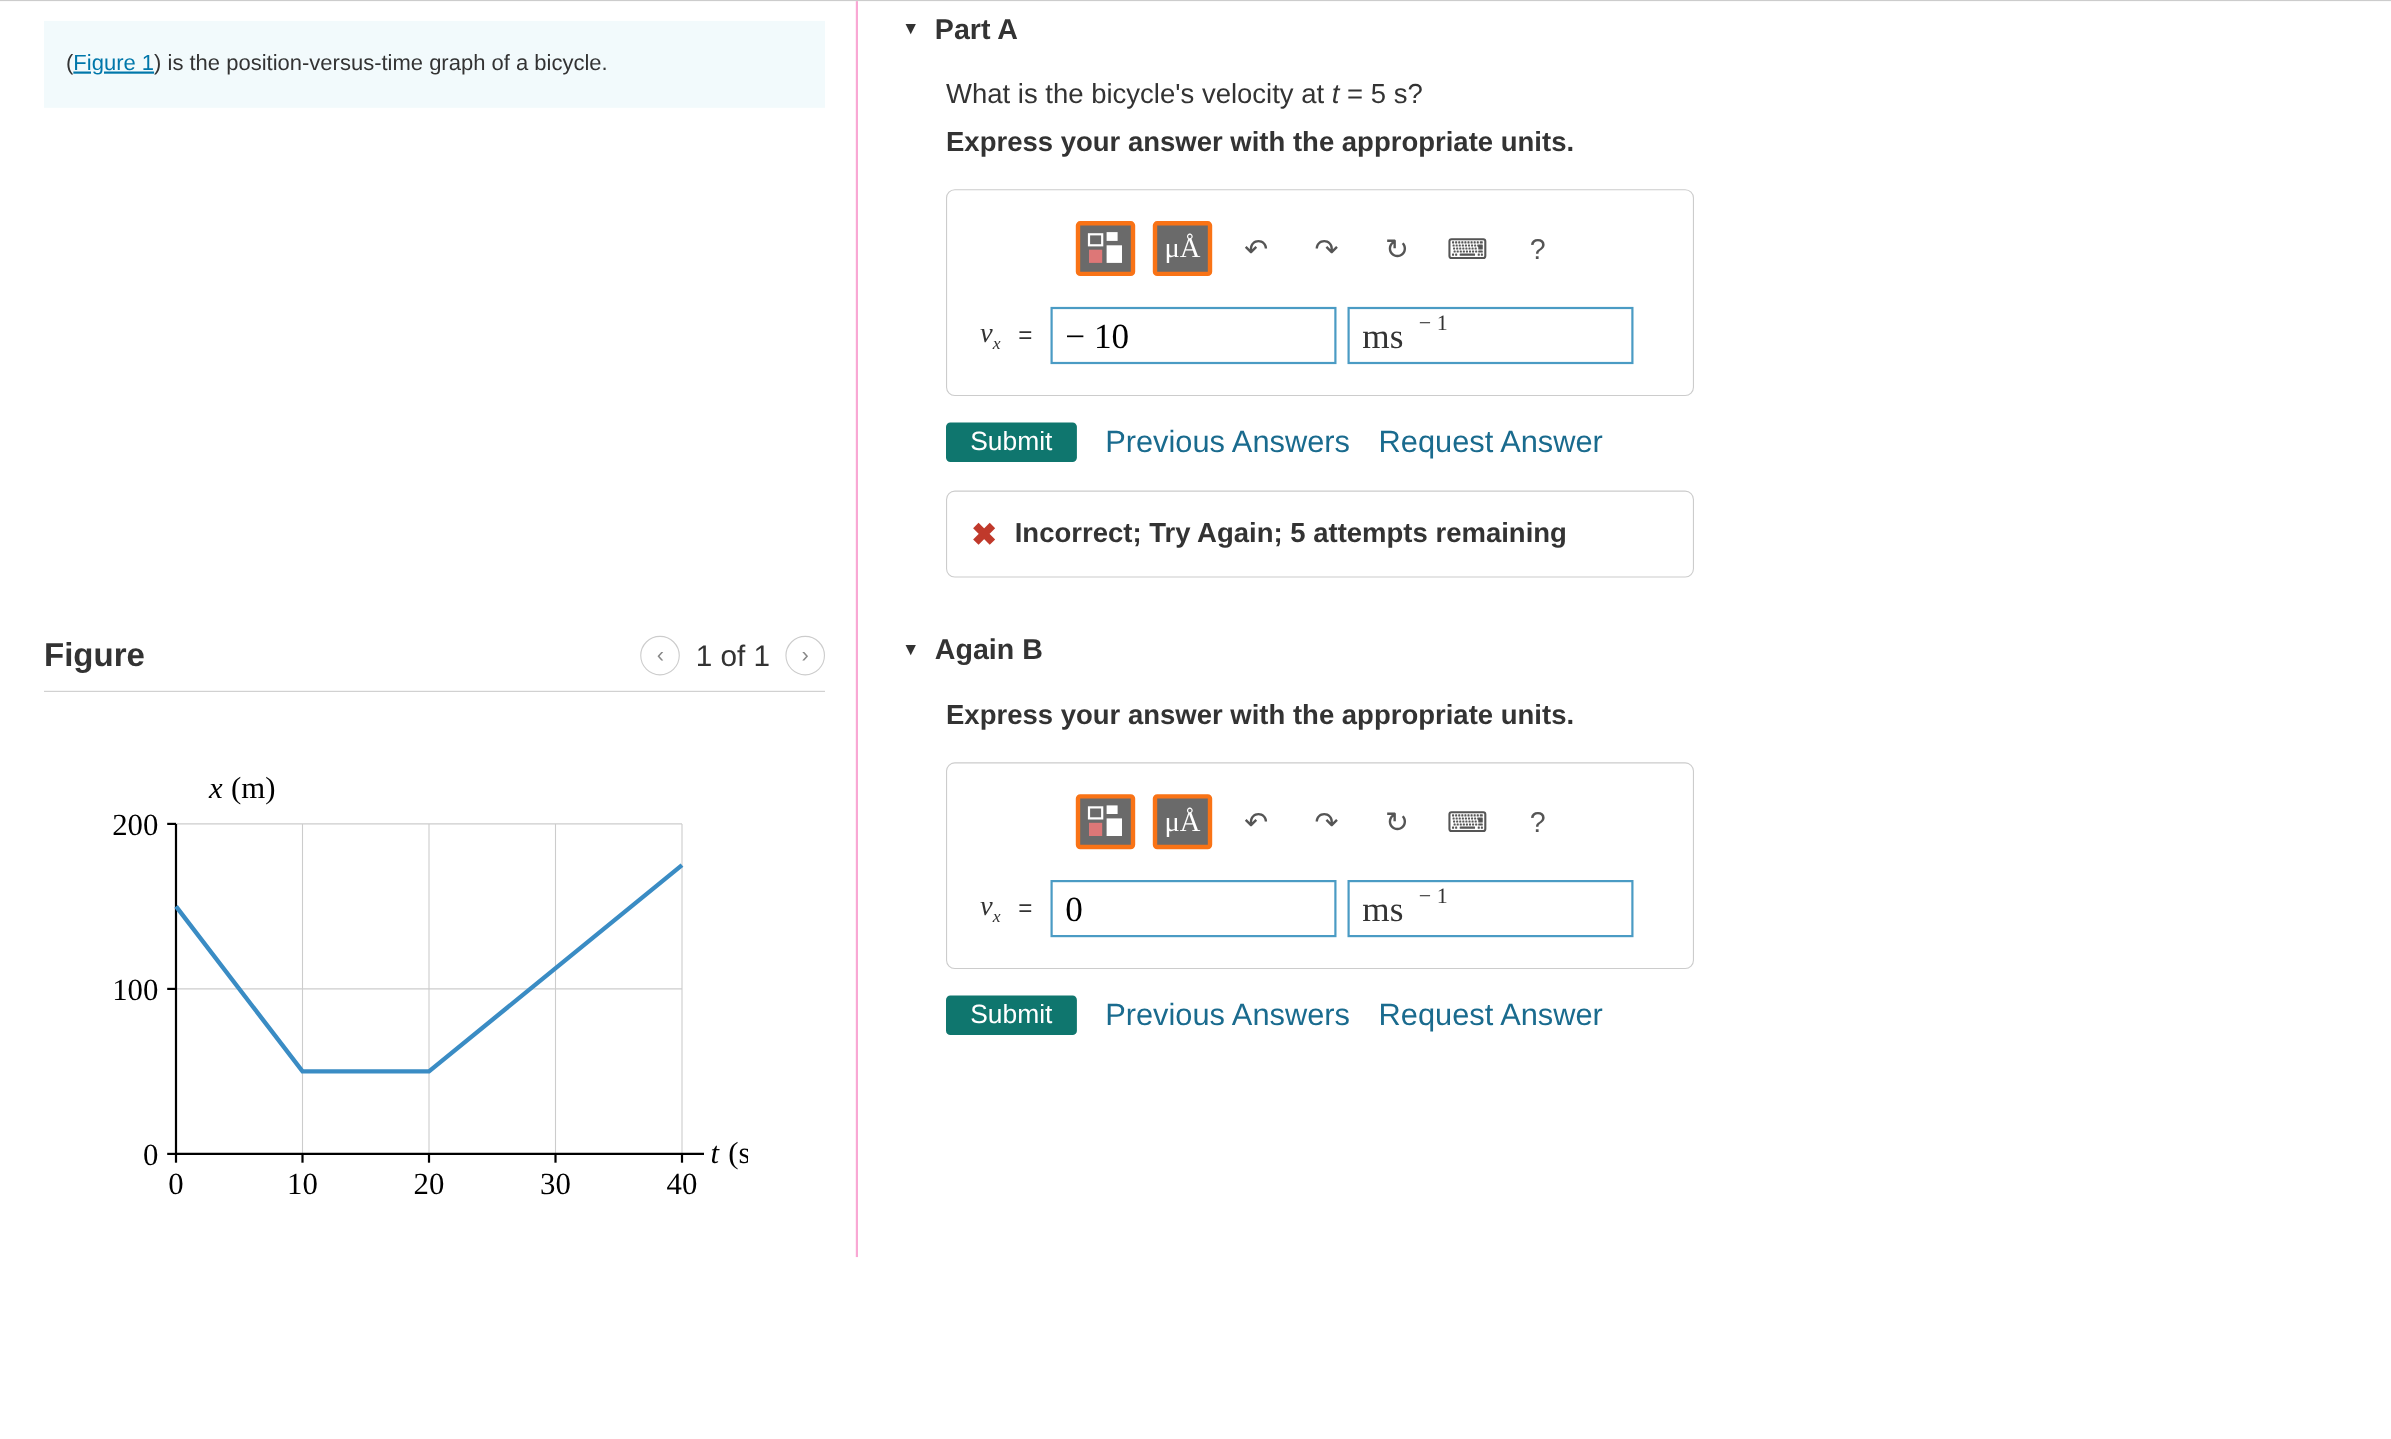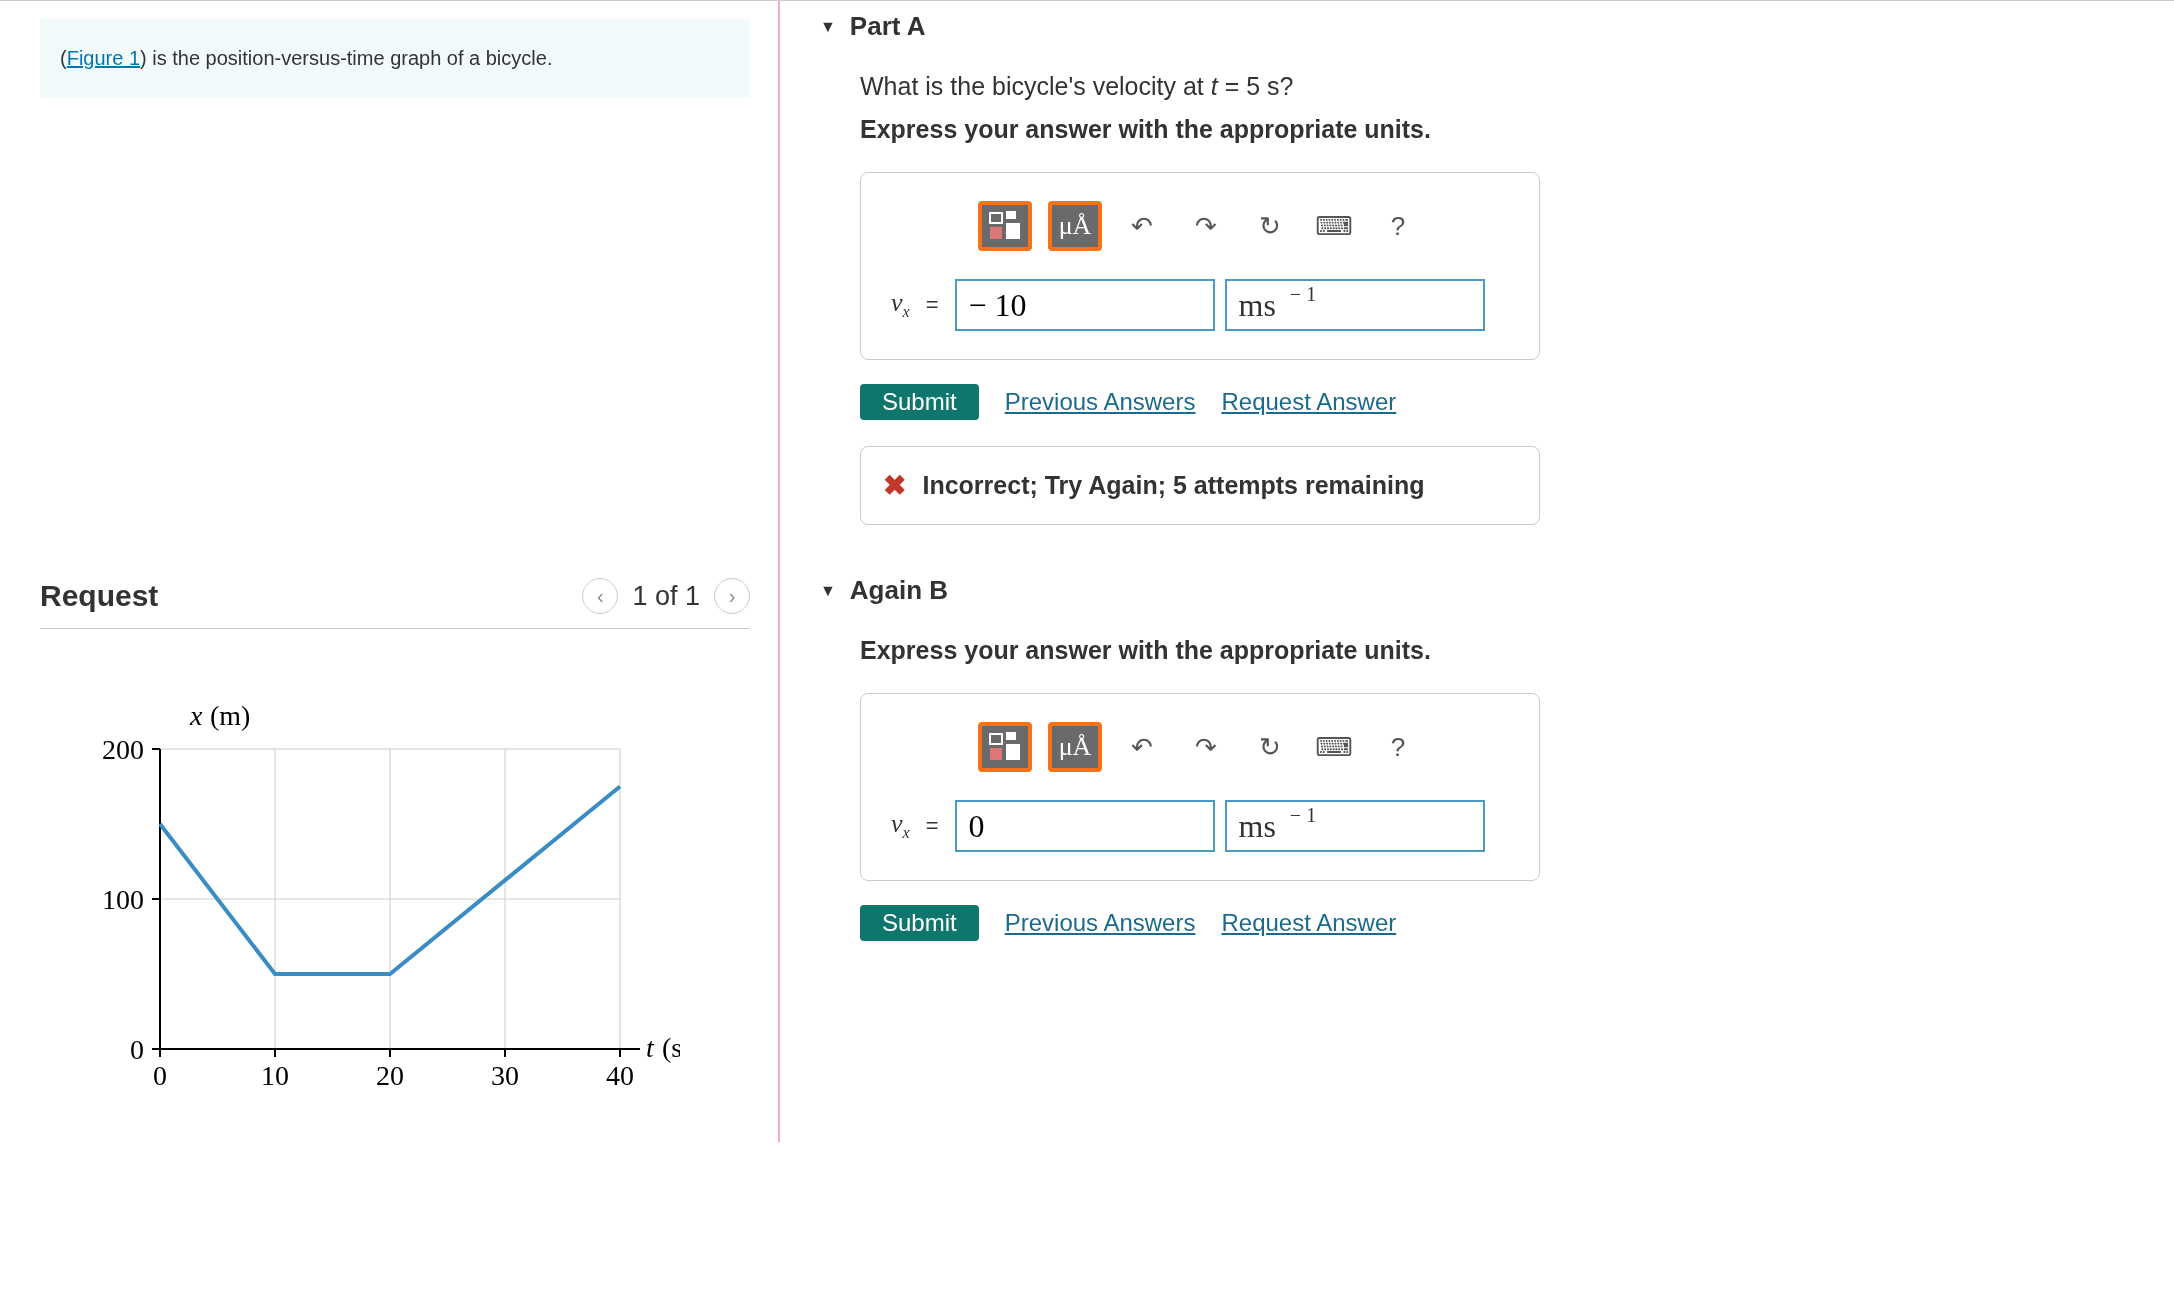--- a/index.html
+++ b/index.html
@@ -29,39 +29,39 @@
 .var-label { font-family: Georgia, 'Times New Roman', serif; font-style: italic; font-size: 26px; margin-right: 6px; }
 .var-label sub { font-style: italic; font-size: 16px; }
 .eq { font-size: 22px; margin-right: 6px; }
 .ans-field { border: 2px solid #4a9bc4; height: 52px; padding: 0 12px; font-family: 'Times New Roman', Georgia, serif; font-size: 32px; outline: none; }
 .ans-field.value { width: 260px; }
 .ans-field.unit { width: 260px; display: flex; align-items: center; gap: 14px; background: #fff; }
 .unit-text { font-family: 'Times New Roman', Georgia, serif; font-size: 32px; }
 .unit-exp { font-family: 'Times New Roman', Georgia, serif; font-size: 20px; align-self: flex-start; margin-top: 2px; }
 .action-row { display: flex; align-items: center; gap: 26px; margin-top: 24px; }
 .submit-btn { background: #0f766e; color: #fff; border: none; padding: 4px 22px; font-size: 24px; border-radius: 4px; cursor: pointer; }
-.link { color: #1a6b8e; text-decoration: underline; font-size: 24px; cursor: pointer; }
+.link { color: #1a6b8e; font-size: 28px; cursor: pointer; }
 .feedback { border: 1px solid #ccc; border-radius: 8px; padding: 22px; width: 680px; margin-top: 26px; display: flex; align-items: center; gap: 16px; }
 .x-icon { color: #c0392b; font-size: 28px; font-weight: bold; }
 .feedback-text { font-size: 25px; font-weight: bold; }
 svg text { font-family: 'Times New Roman', Georgia, serif; }
 .divider-top { border-top: 1px solid #ccc; margin-top: 0; }
 </style>
 </head>
 <body>
 
 <div class="divider-top"></div>
 <div class="container">
   <div class="left-col">
     <div class="intro-box">
       (<a href="#">Figure 1</a><span>) is the position-versus-time graph of a bicycle.</span>
     </div>
 
     <div class="figure-header">
-      <h2>Request</h2>
+      <h2>Figure</h2>
       <div class="fig-nav">
         <div class="fig-nav-btn">‹</div>
         <div class="fig-nav-label">1 of 1</div>
         <div class="fig-nav-btn">›</div>
       </div>
     </div>
 
     <div class="chart-wrap">
       <svg id="chart-svg" width="640" height="420">
           <line x1="120" y1="60" x2="120" y2="360" stroke="#ccc" stroke-width="1"></line>

